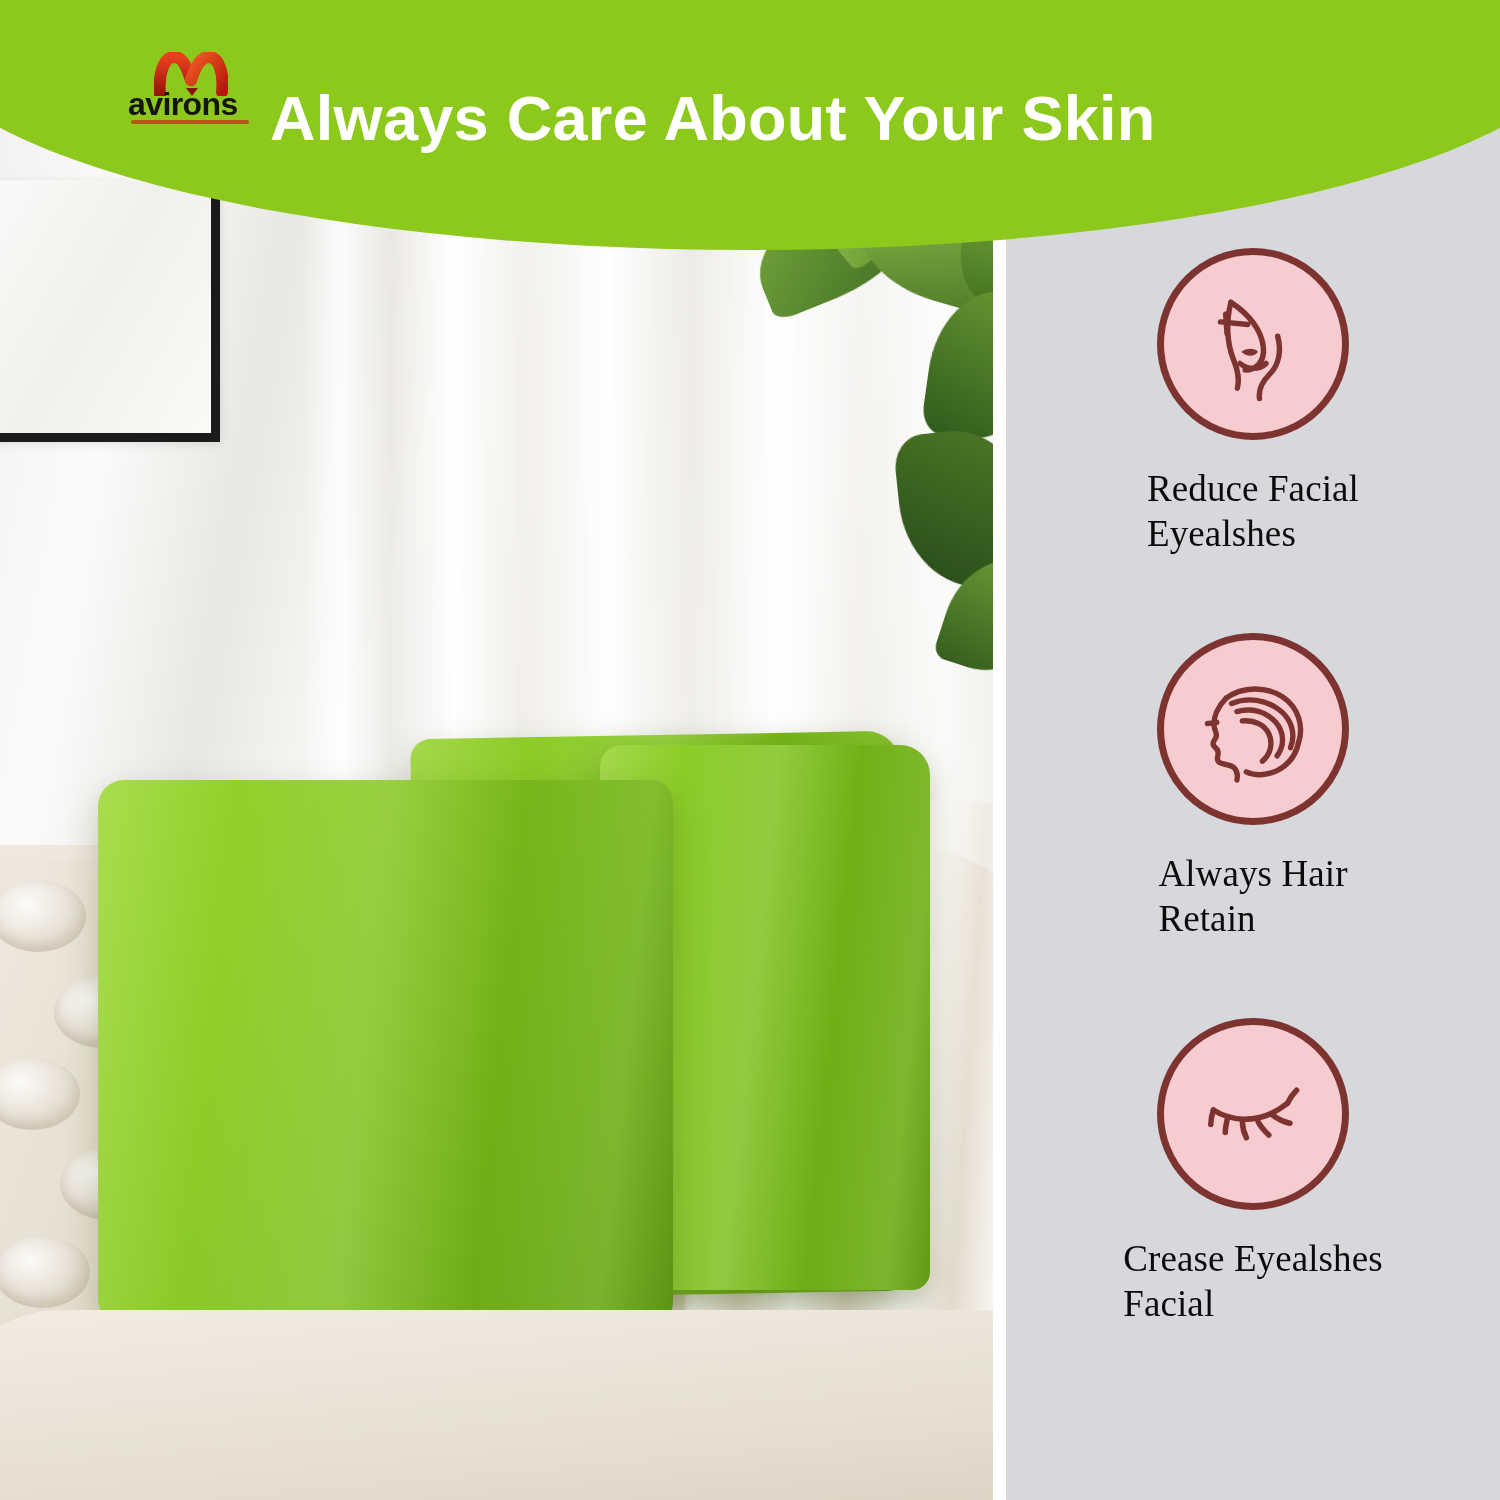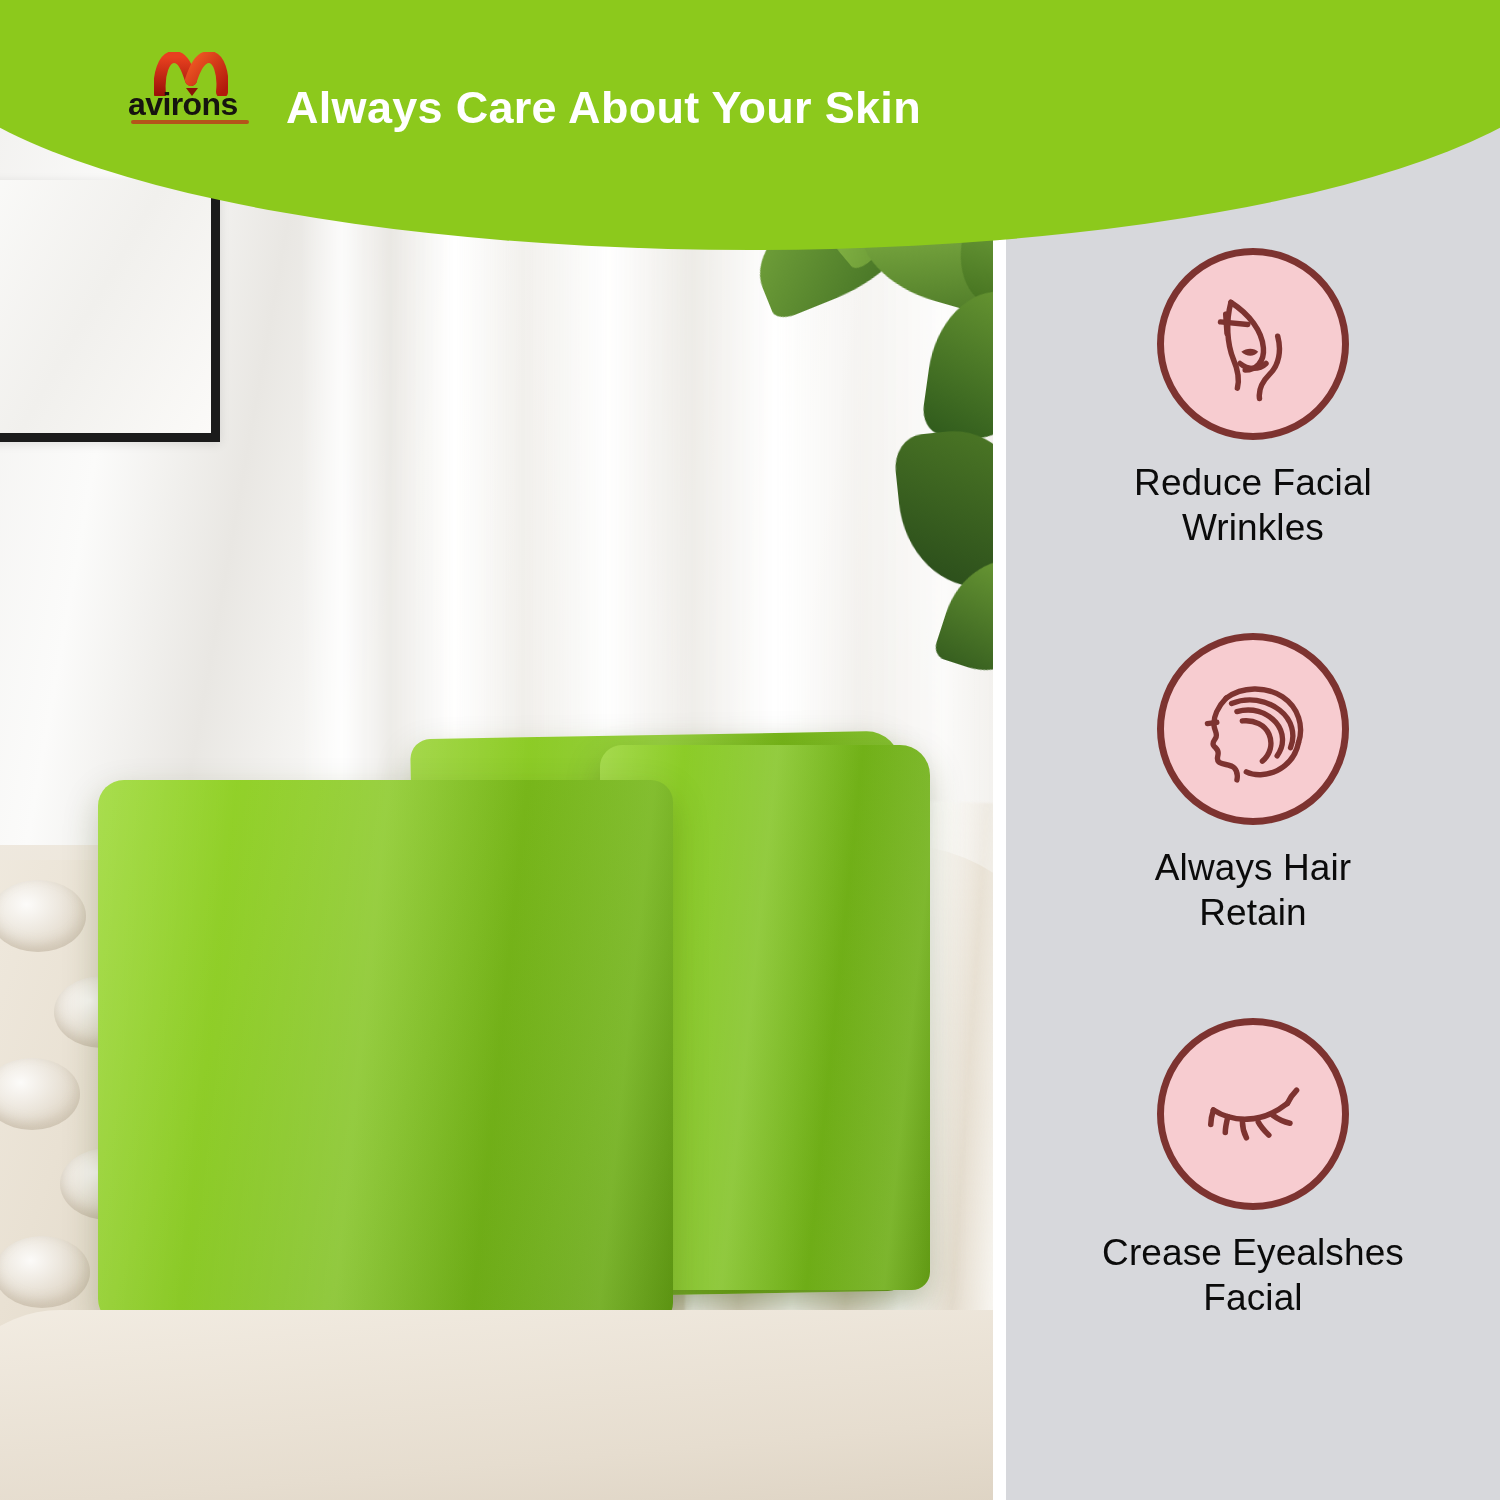--- a/index.html
+++ b/index.html
@@ -233,27 +233,28 @@
     border-radius: 50%;
     background: #f7ccd0;
     border: 7px solid #7d3330;
     box-sizing: border-box;
     display: flex;
     align-items: center;
     justify-content: center;
   }
   .feature-icon svg { display: block; }
   .feature-label {
-    margin-top: 20px;
+    margin-top: 26px;
     font-size: 37px;
     line-height: 1.22;
     color: #0b0b0b;
-    text-align: center;
+    text-align: left;
     letter-spacing: .1px;
     max-width: 430px;
+    font-family: Liberation Serif, serif;
   }
 
   
   .header {
     position: absolute;
     left: 0; top: 0;
     width: 1500px;
     height: 250px;
     overflow: hidden;
     pointer-events: none;
@@ -263,24 +264,24 @@
     position: absolute;
     left: -90px;
     top: -760px;
     width: 1680px;
     height: 1010px;
     background: #8cc91c;
     border-radius: 0 0 50% 50% / 0 0 22% 22%;
   }
   .header-title {
     position: absolute;
-    left: 286px;
+    left: 270px;
     top: 82px;
     width: 1000px;
-    font-size: 45px;
+    font-size: 63px;
     font-weight: bold;
     color: #ffffff;
     letter-spacing: .3px;
     text-align: left;
     white-space: nowrap;
   }
 
   
   .logo {
     position: absolute;
@@ -368,21 +369,21 @@
             <path d="M33 18 C29 33, 30 50, 35 62 C38 69, 40 76, 38 84"></path>
             <path d="M25 33 L46 35"></path>
             <path d="M29 27 L30 42"></path>
             <path d="M41 56 C45 53, 51 53, 54 56 C51 60, 45 60, 41 56 Z" fill="#7d3330" stroke="none"></path>
             <path d="M40 65 C46 70, 55 70, 60 65"></path>
             <path d="M69 44 C72 55, 70 66, 63 73 C57 79, 54 85, 55 92"></path>
           </svg>
         </div>
         <div class="feature-label">
           <span>Reduce Facial</span><br>
-          <span>Wrinkles</span>
+          <span>Eyealshes</span>
         </div>
       </div>
 
       <div class="feature">
         <div class="feature-icon">
           <svg width="134" height="134" viewBox="0 0 100 100" fill="none" stroke="#7d3330" stroke-width="4" stroke-linecap="round" stroke-linejoin="round">
             <path d="M30 27 C24 33, 20 41, 21 48 C21.6 52, 24 54, 22 57 C20.6 59, 19 61, 21 63 C22.6 64.6, 24 65, 24 68 C24 71, 22 73, 25 75 C28 77, 33 76, 36 79 C38.4 81.4, 38.6 85, 38 88"></path>
             <path d="M16 46 L23 45"></path>
             <path d="M30 27 C42 18, 60 18, 72 26 C84 34, 88 48, 84 60"></path>
             <path d="M34 31 C46 26, 60 28, 70 36 C79 43, 82 54, 78 64"></path>

